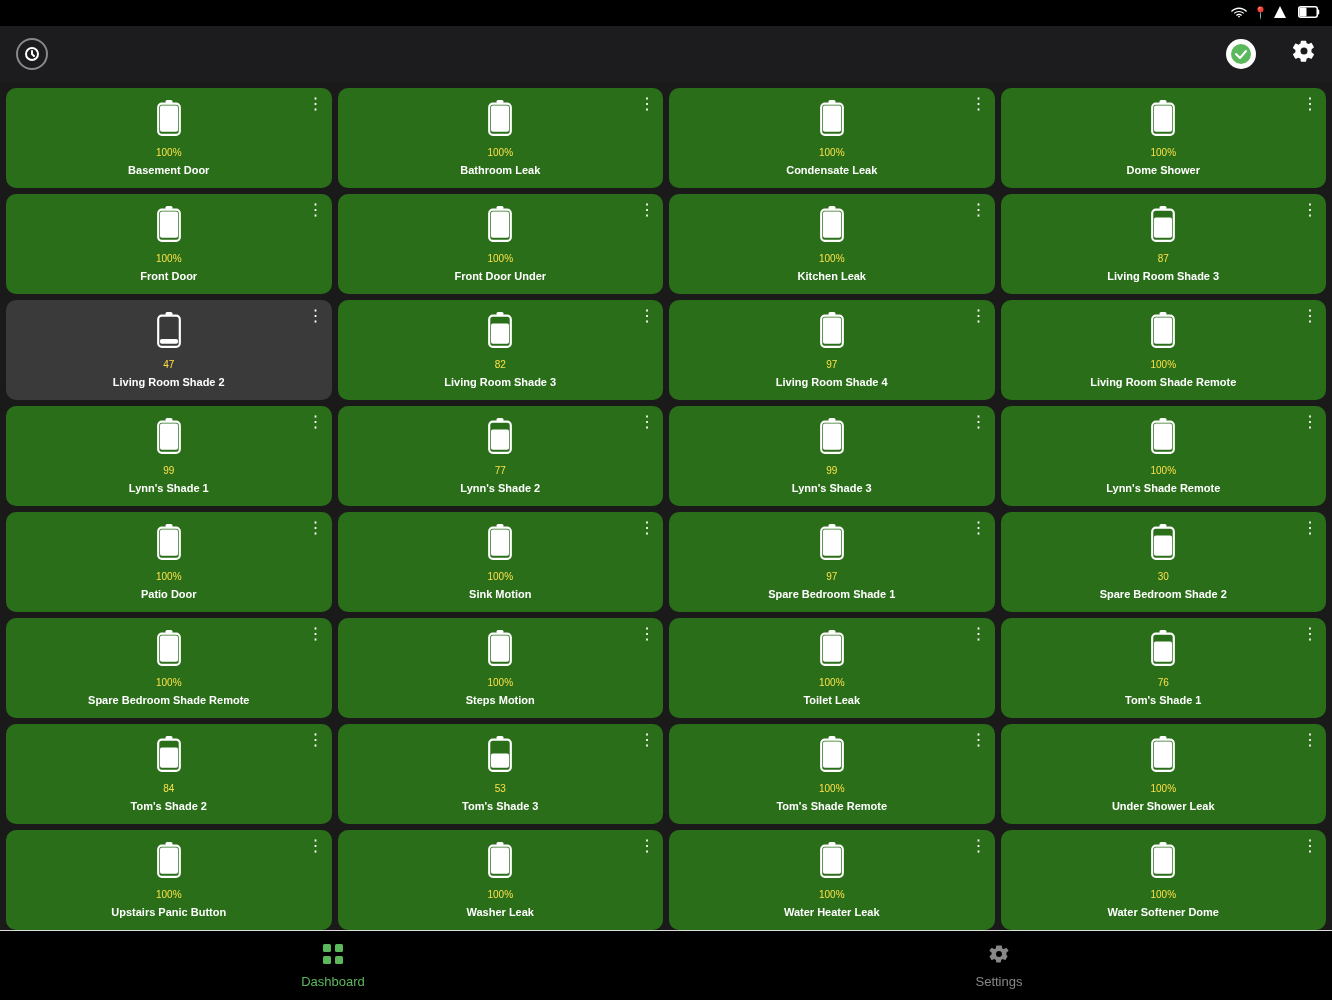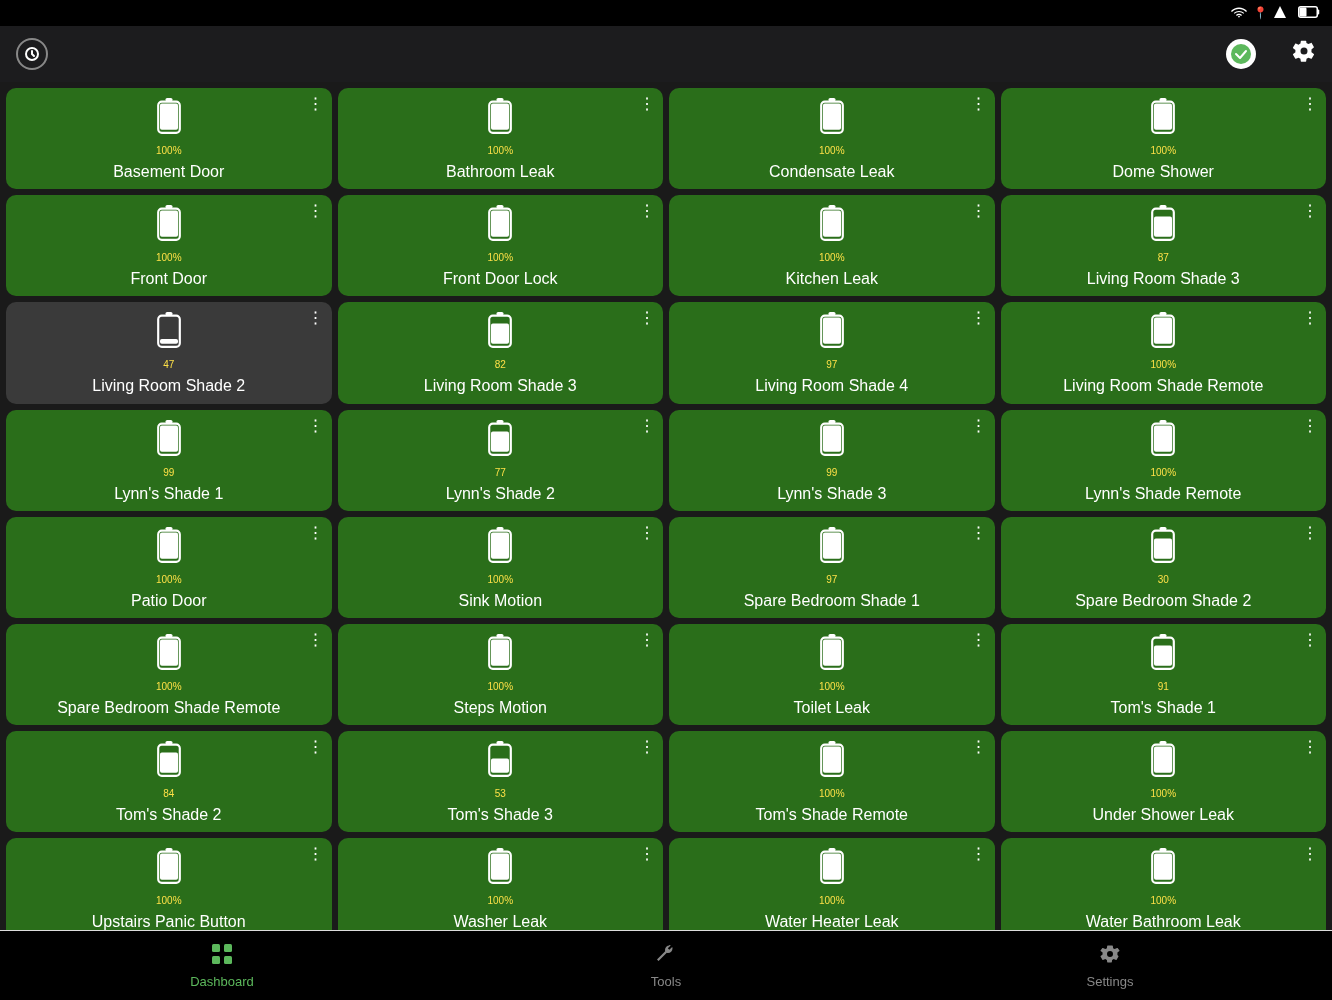--- a/index.html
+++ b/index.html
@@ -92,23 +92,24 @@
       font-size: 28px;
       margin-bottom: 2px;
     }
     .battery-level {
       color: #fde047;
       font-size: 10px;
       margin-bottom: 6px;
     }
     .device-name {
       color: #fff;
-      font-size: 16px;
+      font-size: 11px;
       text-align: left;
       line-height: 1.2;
+      font-weight: bold;
     }
 
     
     .battery-svg {
       width: 28px;
       height: 36px;
       margin-bottom: 2px;
     }
 
     
@@ -245,21 +246,21 @@
     <div class="device-name">Front Door</div>
   </div>
       <div class="device-card">
     <span class="more-btn">⋮</span>
     <div class="battery-icon"><svg class="battery-svg" viewBox="0 0 20 30" fill="none" xmlns="http://www.w3.org/2000/svg">
     <rect x="7" y="0" width="6" height="3" rx="1.5" fill="white"></rect>
     <rect x="1" y="3" width="18" height="26" rx="3" stroke="white" stroke-width="1.8" fill="none"></rect>
     <rect x="2.5" y="4.5" width="15" height="22" rx="1.5" fill="white"></rect>
   </svg></div>
     <div class="battery-level">100%</div>
-    <div class="device-name">Front Door Lock</div>
+    <div class="device-name">Front Door Under</div>
   </div>
       <div class="device-card">
     <span class="more-btn">⋮</span>
     <div class="battery-icon"><svg class="battery-svg" viewBox="0 0 20 30" fill="none" xmlns="http://www.w3.org/2000/svg">
     <rect x="7" y="0" width="6" height="3" rx="1.5" fill="white"></rect>
     <rect x="1" y="3" width="18" height="26" rx="3" stroke="white" stroke-width="1.8" fill="none"></rect>
     <rect x="2.5" y="4.5" width="15" height="22" rx="1.5" fill="white"></rect>
   </svg></div>
     <div class="battery-level">100%</div>
     <div class="device-name">Kitchen Leak</div>
@@ -424,21 +425,21 @@
     <div class="battery-level">100%</div>
     <div class="device-name">Toilet Leak</div>
   </div>
       <div class="device-card">
     <span class="more-btn">⋮</span>
     <div class="battery-icon"><svg class="battery-svg" viewBox="0 0 20 30" fill="none" xmlns="http://www.w3.org/2000/svg">
     <rect x="7" y="0" width="6" height="3" rx="1.5" fill="white"></rect>
     <rect x="1" y="3" width="18" height="26" rx="3" stroke="white" stroke-width="1.8" fill="none"></rect>
     <rect x="2.5" y="9.5" width="15" height="17" rx="1.5" fill="white"></rect>
   </svg></div>
-    <div class="battery-level">91</div>
+    <div class="battery-level">76</div>
     <div class="device-name">Tom's Shade 1</div>
   </div>
       <div class="device-card">
     <span class="more-btn">⋮</span>
     <div class="battery-icon"><svg class="battery-svg" viewBox="0 0 20 30" fill="none" xmlns="http://www.w3.org/2000/svg">
     <rect x="7" y="0" width="6" height="3" rx="1.5" fill="white"></rect>
     <rect x="1" y="3" width="18" height="26" rx="3" stroke="white" stroke-width="1.8" fill="none"></rect>
     <rect x="2.5" y="9.5" width="15" height="17" rx="1.5" fill="white"></rect>
   </svg></div>
     <div class="battery-level">84</div>
@@ -505,40 +506,34 @@
     <div class="device-name">Water Heater Leak</div>
   </div>
       <div class="device-card">
     <span class="more-btn">⋮</span>
     <div class="battery-icon"><svg class="battery-svg" viewBox="0 0 20 30" fill="none" xmlns="http://www.w3.org/2000/svg">
     <rect x="7" y="0" width="6" height="3" rx="1.5" fill="white"></rect>
     <rect x="1" y="3" width="18" height="26" rx="3" stroke="white" stroke-width="1.8" fill="none"></rect>
     <rect x="2.5" y="4.5" width="15" height="22" rx="1.5" fill="white"></rect>
   </svg></div>
     <div class="battery-level">100%</div>
-    <div class="device-name">Water Bathroom Leak</div>
+    <div class="device-name">Water Softener Dome</div>
   </div>
     </div>
 </div>
 
 <div class="bottom-nav">
 <div class="nav-item active">
     <span class="nav-icon" style="color:#5cb85c"><svg width="22" height="22" viewBox="0 0 22 22" fill="none">
           <rect x="1" y="1" width="8" height="8" rx="1.5" fill="#5cb85c"></rect>
           <rect x="13" y="1" width="8" height="8" rx="1.5" fill="#5cb85c"></rect>
           <rect x="1" y="13" width="8" height="8" rx="1.5" fill="#5cb85c"></rect>
           <rect x="13" y="13" width="8" height="8" rx="1.5" fill="#5cb85c"></rect>
         </svg></span>
     <span class="nav-label" style="color:#5cb85c">Dashboard</span>
   </div>
     <div class="nav-item">
-    <span class="nav-icon" style="color:#888"><svg width="22" height="22" viewBox="0 0 22 22" fill="none">
-          <path d="M14.5 2.5c-2.5 0-4.5 2-4.5 4.5 0 .4.1.8.2 1.2L2 16.5 3.5 18l8.3-8.2c.4.1.8.2 1.2.2 2.5 0 4.5-2 4.5-4.5 0-.6-.1-1.1-.3-1.6l-2.9 2.9-1.5-1.5 2.9-2.9c-.5-.2-1-.4-1.7-.4z" fill="#888"></path>
-        </svg></span>
-    <span class="nav-label" style="color:#888">Tools</span>
-  </div>
-    <div class="nav-item">
     <span class="nav-icon" style="color:#888"><svg width="22" height="22" viewBox="0 0 22 22" fill="#888">
           <path d="M11 14a3 3 0 110-6 3 3 0 010 6zm7.4-2.6c.03-.3.06-.6.06-.9s-.03-.6-.06-.9l1.97-1.54a.47.47 0 00.11-.58L18.6 5.12a.47.47 0 00-.57-.2L15.7 6.05c-.48-.37-1-.69-1.58-.92l-.28-2.14A.47.47 0 0013.38 2.6H8.62a.47.47 0 00-.46.39L7.88 5.13c-.57.23-1.1.55-1.58.92L3.97 4.92a.46.46 0 00-.57.2L1.52 7.49a.46.46 0 00.11.58L3.6 9.6C3.57 9.9 3.54 10.2 3.54 10.5s.03.6.06.9L1.63 12.94a.47.47 0 00-.11.58l1.88 3.27c.11.2.36.27.57.2l2.33-.94c.48.37 1 .69 1.58.92l.28 2.14c.05.22.25.39.46.39h3.76c.21 0 .41-.17.46-.39l.28-2.14c.57-.23 1.1-.55 1.58-.92l2.33.94c.21.08.46 0 .57-.2l1.88-3.27a.47.47 0 00-.11-.58L18.4 11.9z"></path>
         </svg></span>
     <span class="nav-label" style="color:#888">Settings</span>
   </div>
   </div>
 
 </body></html>

